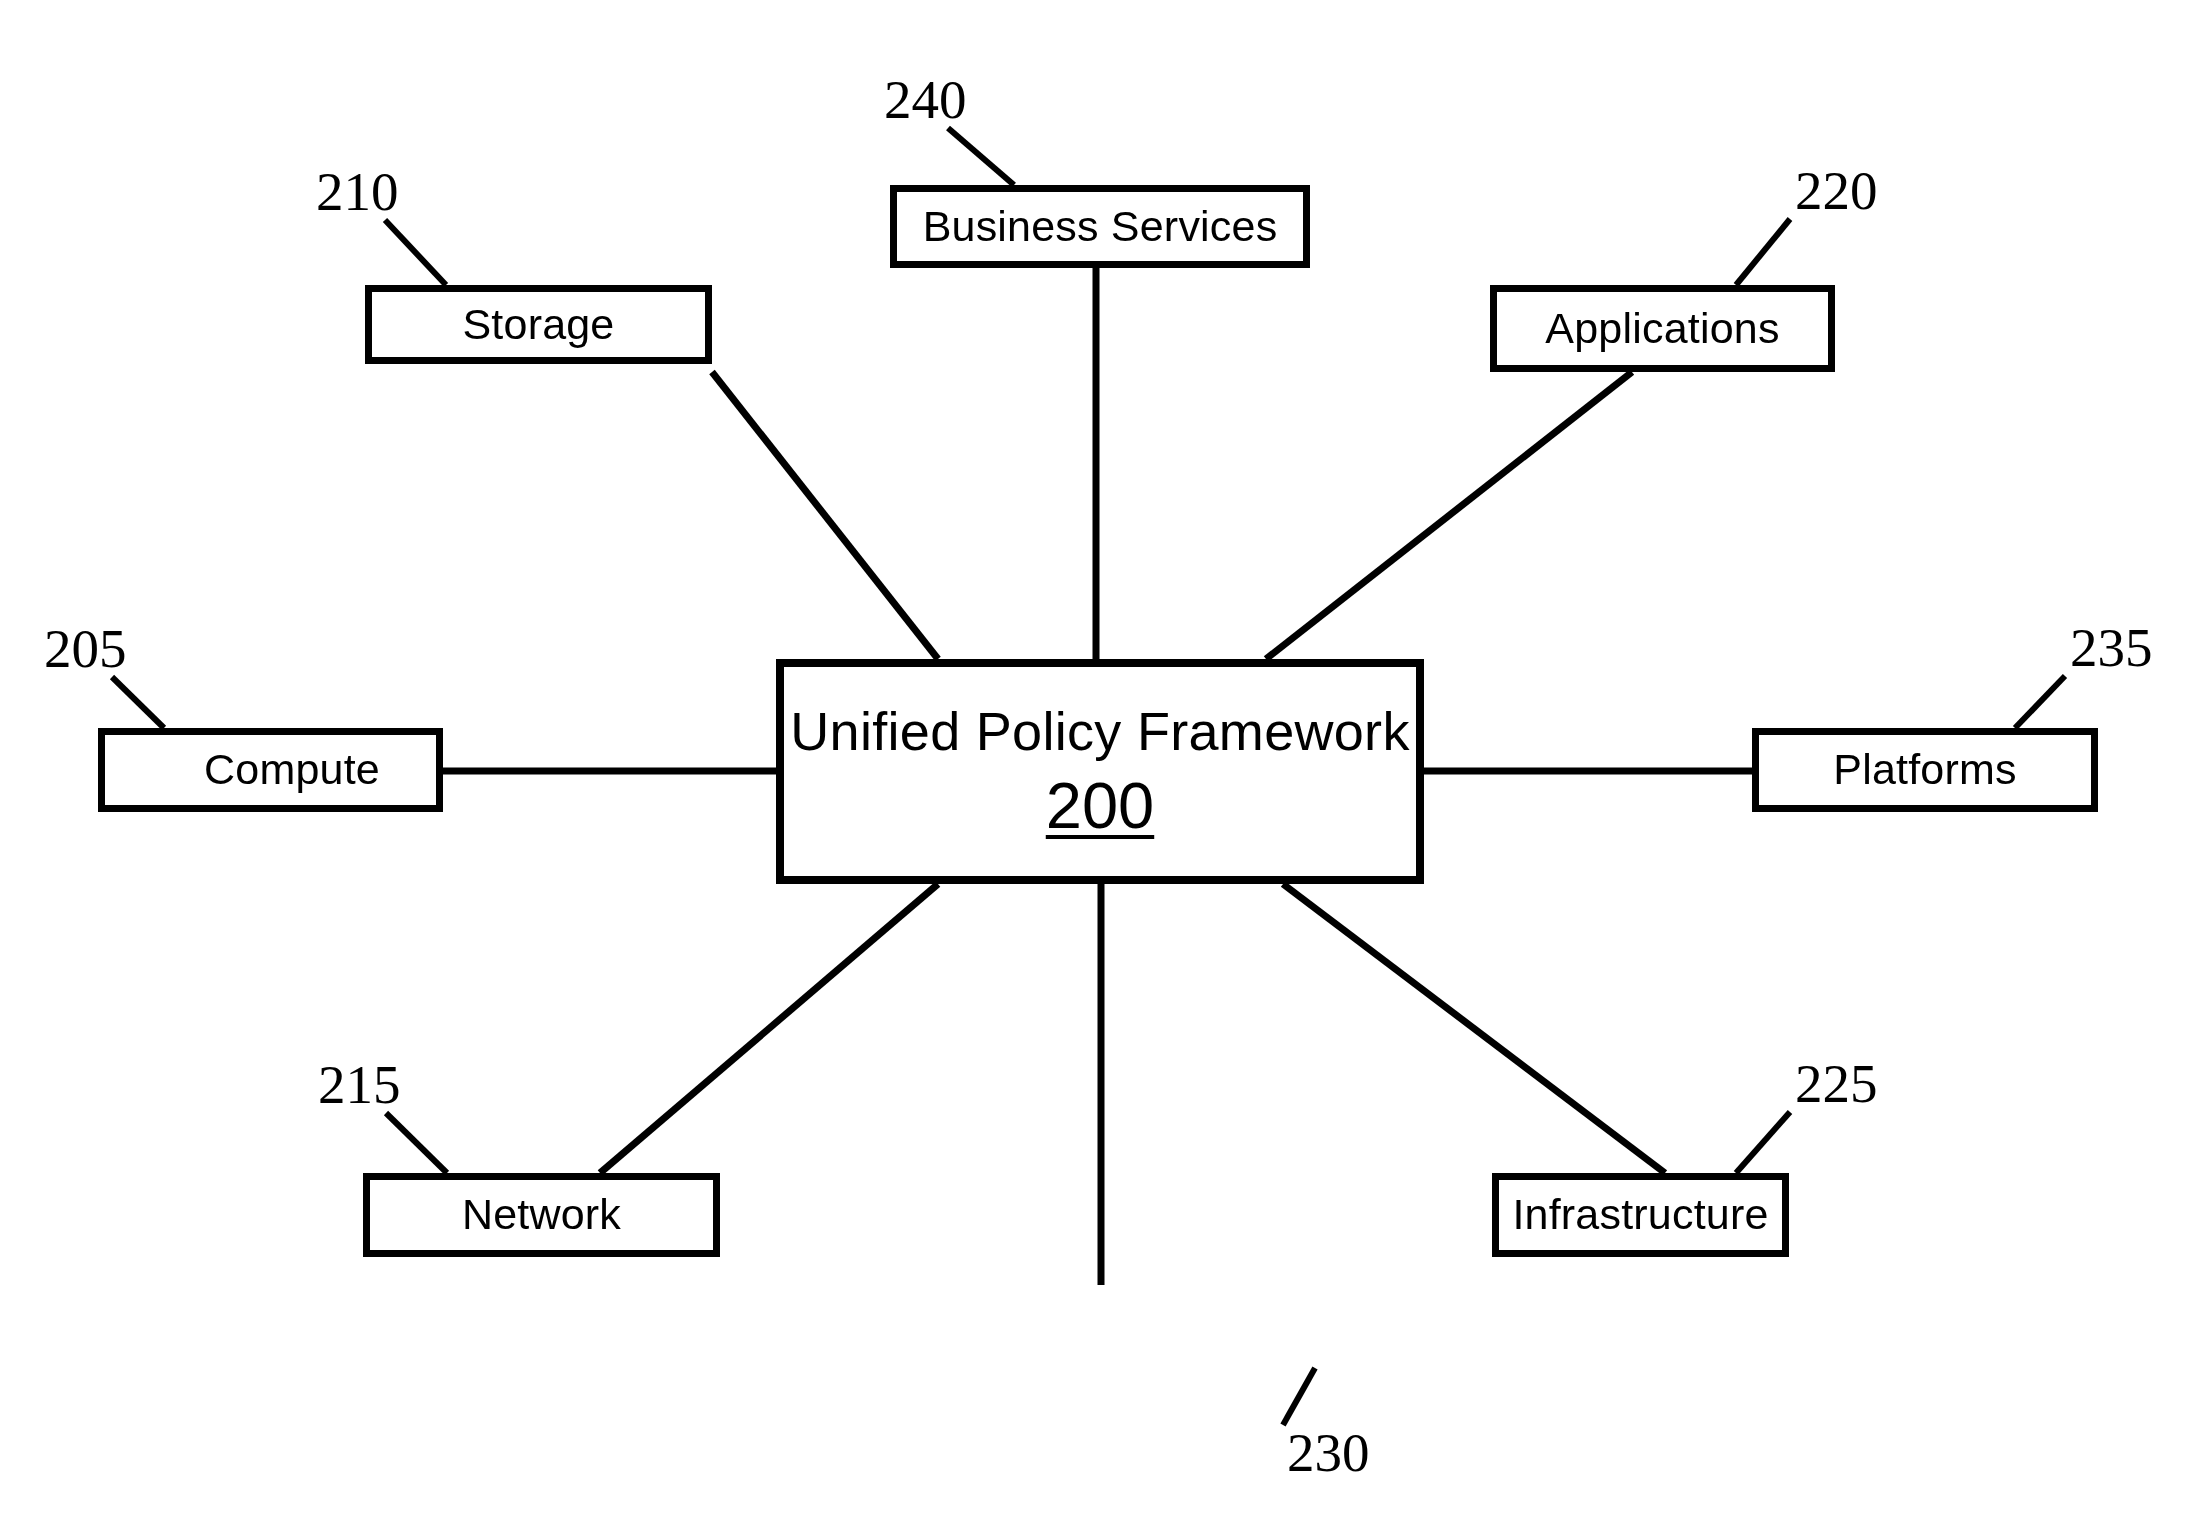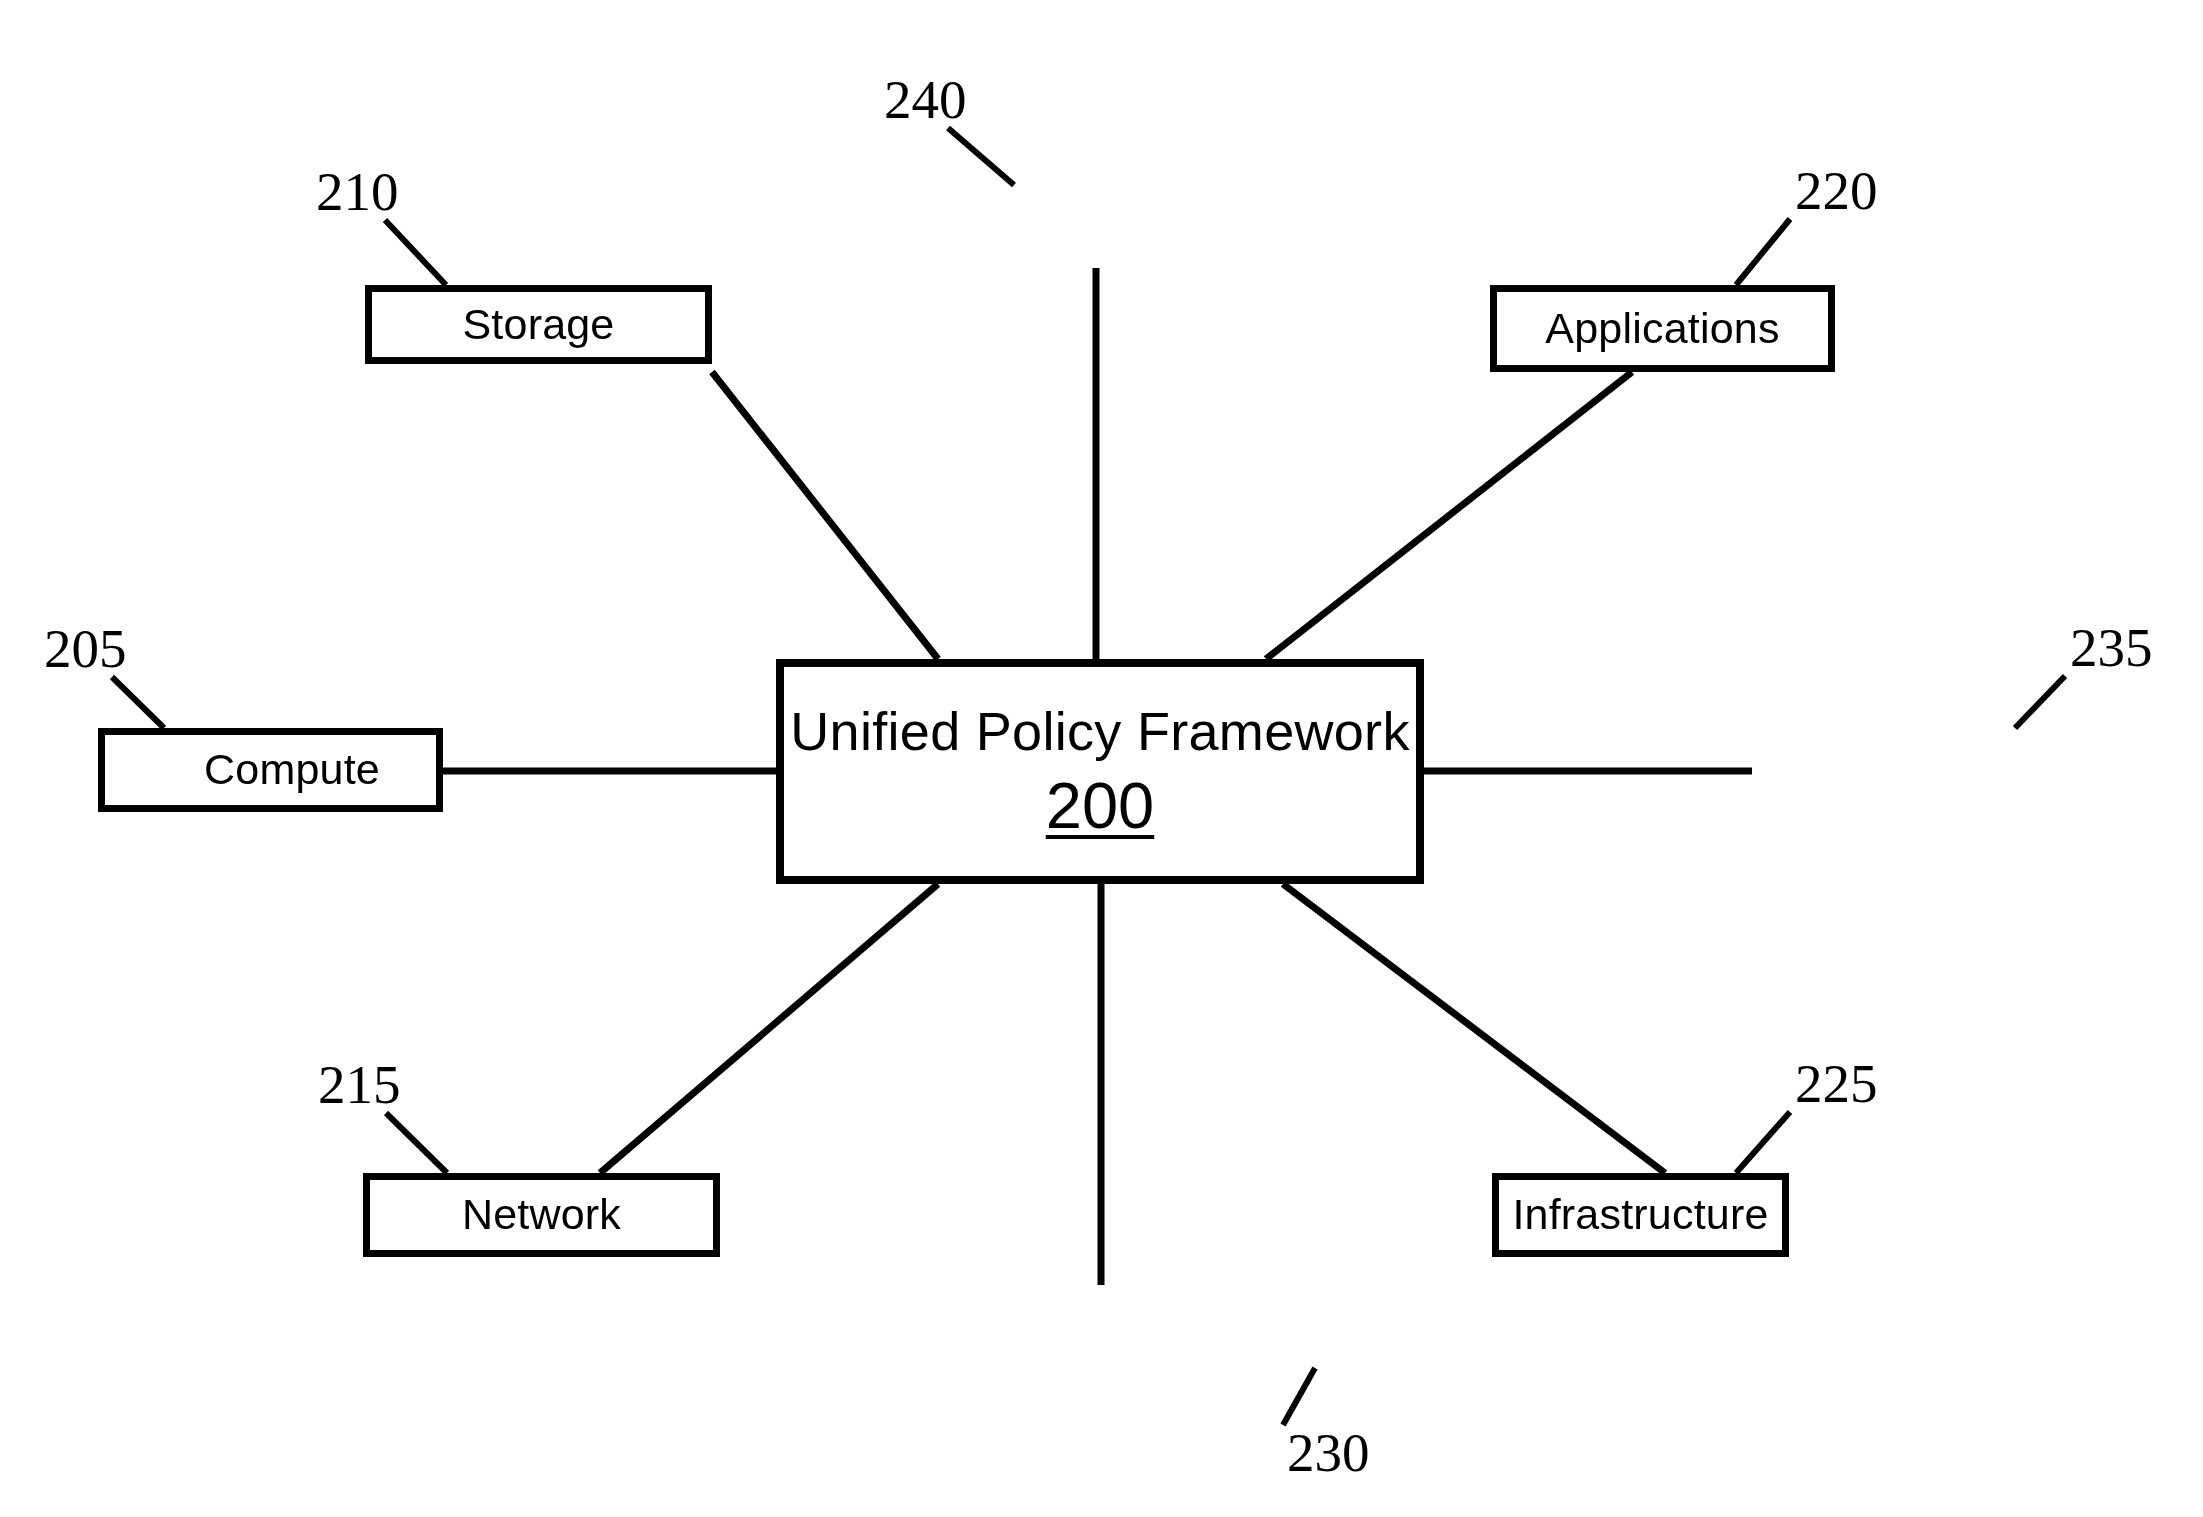--- a/index.html
+++ b/index.html
@@ -104,37 +104,43 @@
       <line x1="1790" y1="1112" x2="1736" y2="1173"></line>
       <line x1="1315" y1="1368" x2="1283" y2="1425"></line>
     </g>
   </svg>
 
   <div class="node hub" style="left:776px; top:659px; width:648px; height:225px;">
     <span class="hub-title">Unified Policy Framework</span>
     <span class="hub-ref">200</span>
   </div>
 
+  <div class="node" style="left:890px; top:185px; width:420px; height:83px;">
+    <span class="node-label">Business Services</span>
+  </div>
   <span class="ref-num" style="left:884px; top:72px;">240</span>
 
   <div class="node" style="left:365px; top:285px; width:347px; height:79px;">
     <span class="node-label">Storage</span>
   </div>
   <span class="ref-num" style="left:316px; top:164px;">210</span>
 
   <div class="node" style="left:1490px; top:285px; width:345px; height:87px;">
     <span class="node-label">Applications</span>
   </div>
   <span class="ref-num" style="left:1795px; top:163px;">220</span>
 
   <div class="node" style="left:98px; top:728px; width:345px; height:84px;padding-left:43px;">
     <span class="node-label">Compute</span>
   </div>
   <span class="ref-num" style="left:44px; top:621px;">205</span>
 
+  <div class="node" style="left:1752px; top:728px; width:346px; height:84px;">
+    <span class="node-label">Platforms</span>
+  </div>
   <span class="ref-num" style="left:2070px; top:620px;">235</span>
 
   <div class="node" style="left:363px; top:1173px; width:357px; height:84px;">
     <span class="node-label">Network</span>
   </div>
   <span class="ref-num" style="left:318px; top:1057px;">215</span>
 
   <div class="node" style="left:1492px; top:1173px; width:297px; height:84px;">
     <span class="node-label">Infrastructure</span>
   </div>

